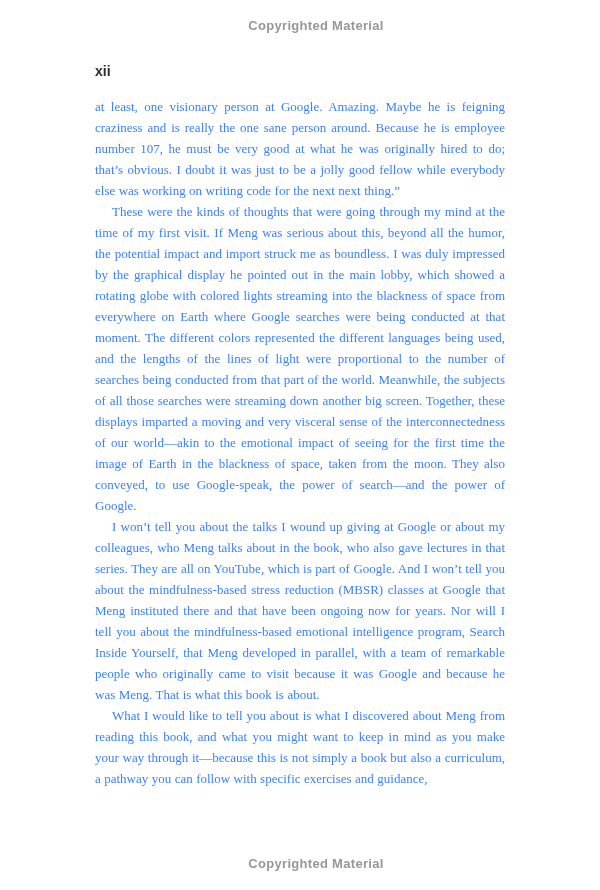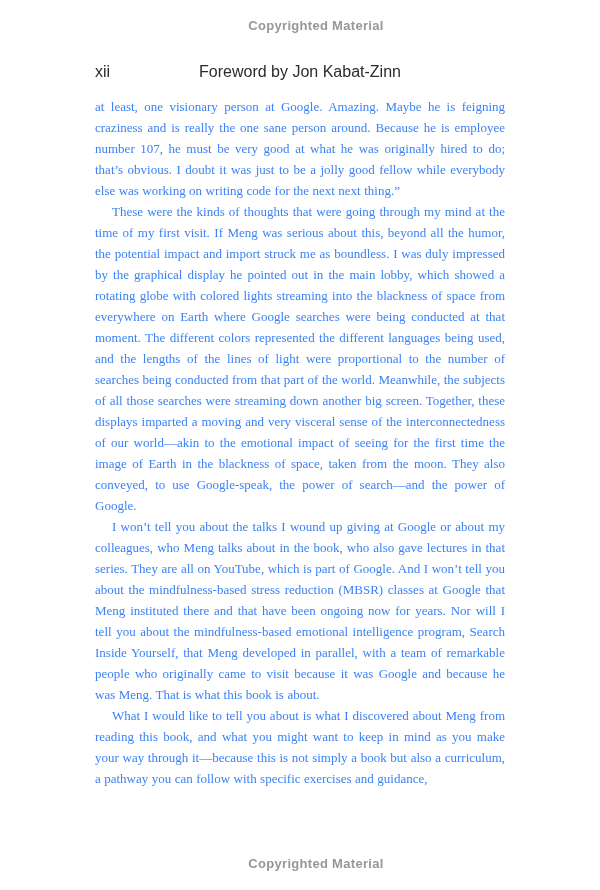--- a/index.html
+++ b/index.html
@@ -28,22 +28,22 @@
   .copyright-top { top: 18px; }
   .copyright-bottom { top: 856px; }
 
   .running-header {
     position: absolute;
     top: 63px;
     left: 95px;
     width: 410px;
     height: 16px;
     font-family: "Liberation Sans", sans-serif;
-    font-weight: normal;
-    font-size: 16px;
+    font-weight: bold;
+    font-size: 14px;
     color: #2b2b2b;
   }
   .running-header .page-number {
     position: absolute;
     left: 0;
     top: 0;
   }
   .running-header .header-title {
     display: block;
     text-align: center;
@@ -67,21 +67,20 @@
     text-indent: 17px;
   }
 </style>
 </head>
 <body>
 
 <div class="copyright-notice copyright-top">Copyrighted Material</div>
 
 <div class="running-header">
   <span class="page-number">xii</span>
-  <span class="header-title">Foreword by Jon Kabat-Zinn</span>
 </div>
 
 <div class="body-text">
     <p class="para">at least, one visionary person at Google. Amazing. Maybe he is feigning craziness and is really the one sane person around. Because he is employee number 107, he must be very good at what he was originally hired to do; that’s obvious. I doubt it was just to be a jolly good fellow while everybody else was working on writing code for the next next thing.”</p>
     <p class="para indent">These were the kinds of thoughts that were going through my mind at the time of my first visit. If Meng was serious about this, beyond all the humor, the potential impact and import struck me as boundless. I was duly impressed by the graphical display he pointed out in the main lobby, which showed a rotating globe with colored lights streaming into the blackness of space from everywhere on Earth where Google searches were being conducted at that moment. The different colors represented the different languages being used, and the lengths of the lines of light were proportional to the number of searches being conducted from that part of the world. Meanwhile, the subjects of all those searches were streaming down another big screen. Together, these displays imparted a moving and very visceral sense of the interconnectedness of our world—akin to the emotional impact of seeing for the first time the image of Earth in the blackness of space, taken from the moon. They also conveyed, to use Google-speak, the power of search—and the power of Google.</p>
     <p class="para indent">I won’t tell you about the talks I wound up giving at Google or about my colleagues, who Meng talks about in the book, who also gave lectures in that series. They are all on YouTube, which is part of Google. And I won’t tell you about the mindfulness-based stress reduction (MBSR) classes at Google that Meng instituted there and that have been ongoing now for years. Nor will I tell you about the mindfulness-based emotional intelligence program, Search Inside Yourself, that Meng developed in parallel, with a team of remarkable people who originally came to visit because it was Google and because he was Meng. That is what this book is about.</p>
     <p class="para indent">What I would like to tell you about is what I discovered about Meng from reading this book, and what you might want to keep in mind as you make your way through it—because this is not simply a book but also a curriculum, a pathway you can follow with specific exercises and guidance,</p>
   </div>
 
 <div class="copyright-notice copyright-bottom">Copyrighted Material</div>

